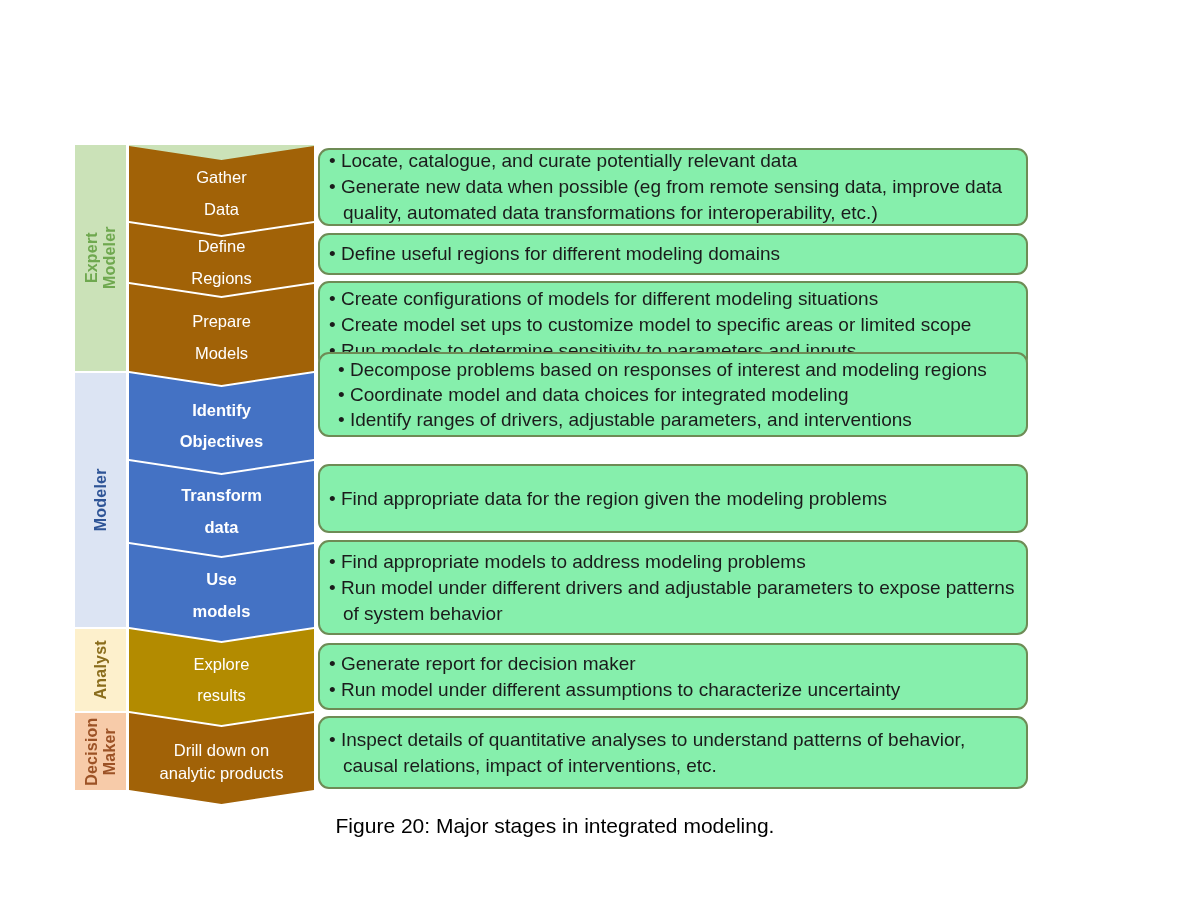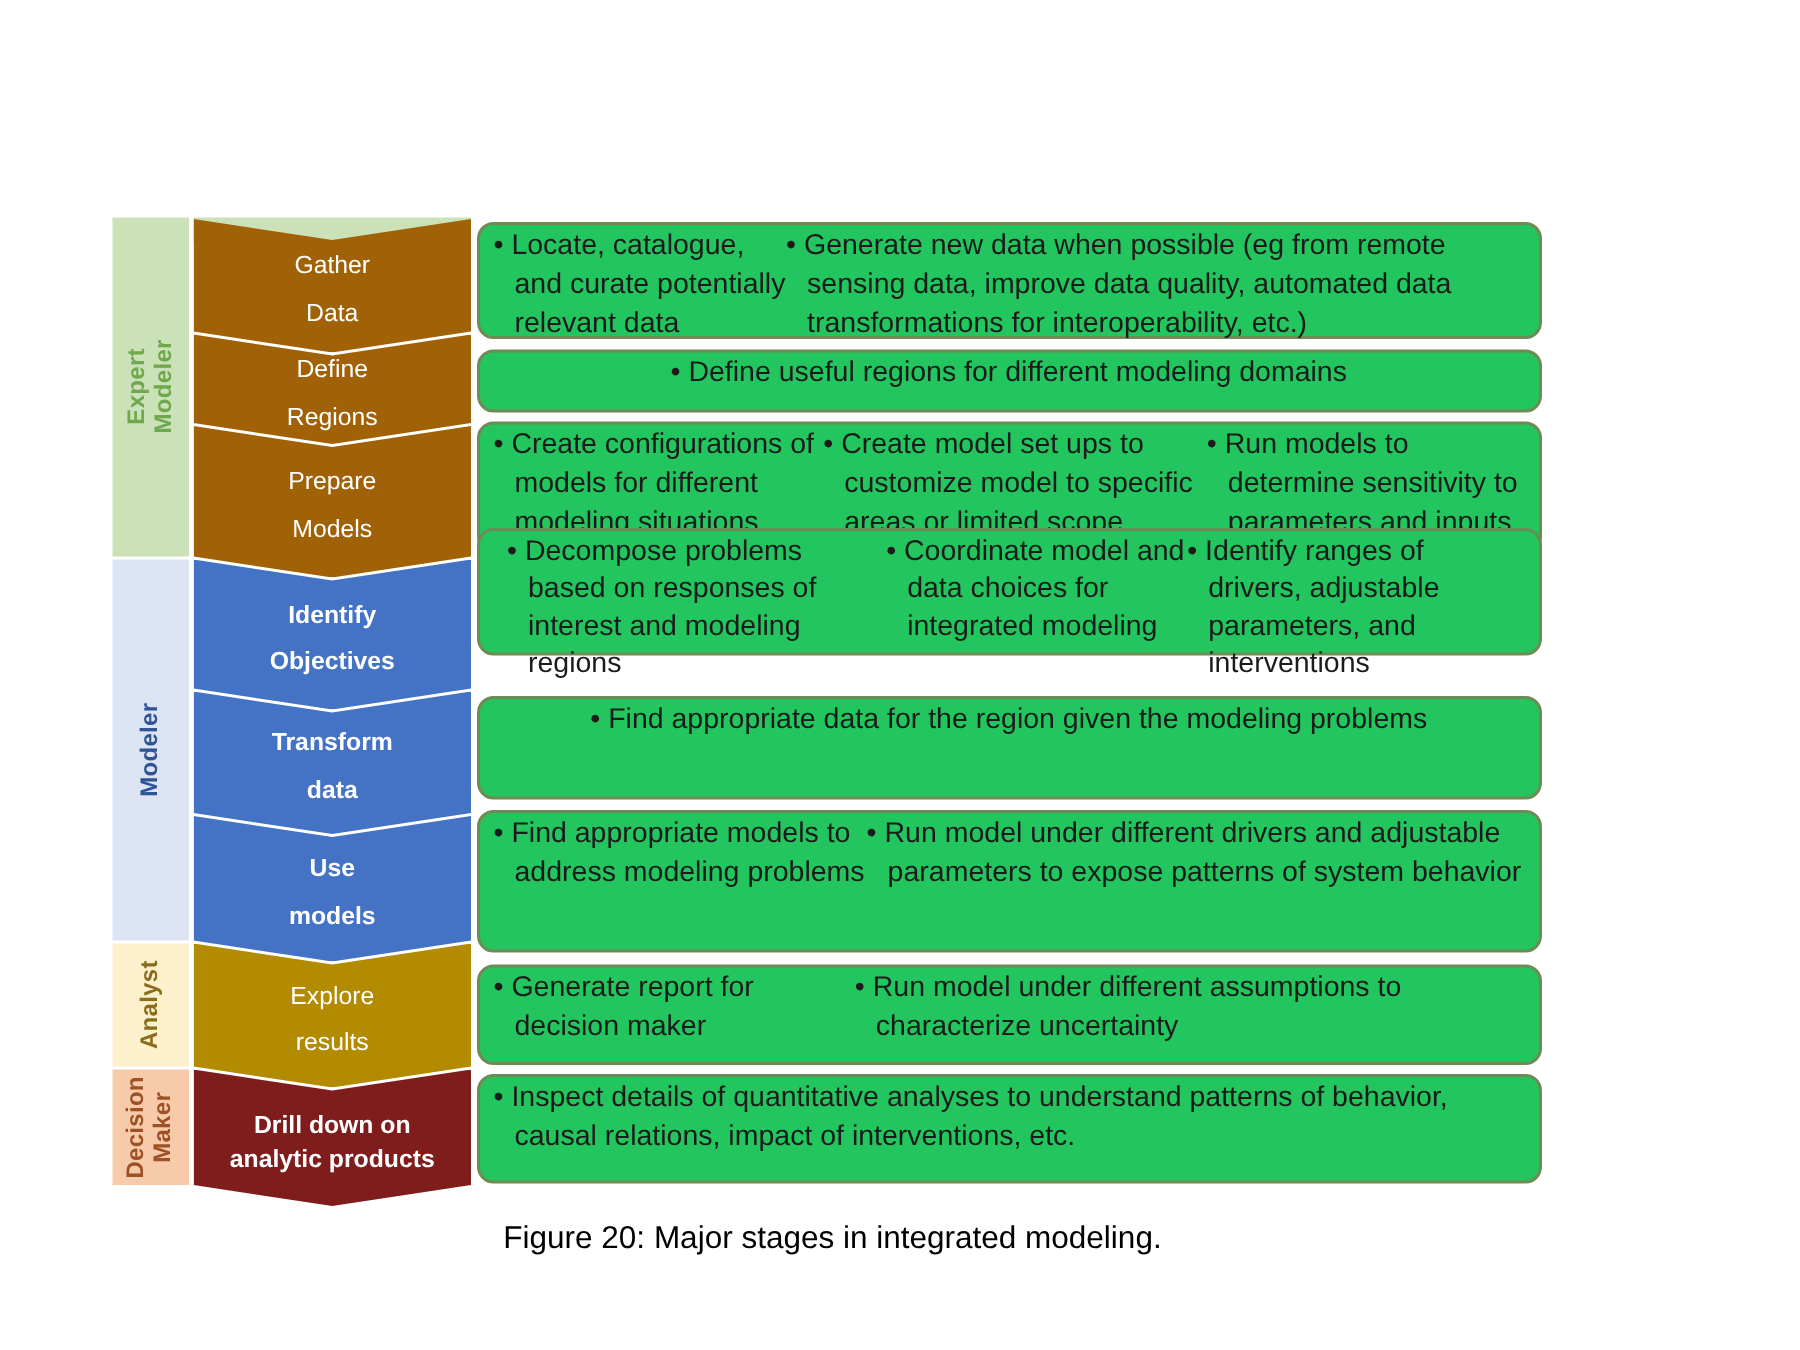--- a/index.html
+++ b/index.html
@@ -26,33 +26,33 @@
   
   .chev{left:129px;width:185px;z-index:1;
         clip-path:polygon(0 0,50% 14px,100% 0,100% calc(100% - 14px),50% 100%,0 calc(100% - 14px));
         display:flex;align-items:center;justify-content:center;}
   .chev-label{color:#ffffff;text-align:center;white-space:pre-line;font-size:16.5px;
               line-height:1.9;padding-top:6px;}
   .chev-label.tight{line-height:1.35;}
   .c-green{background:#a16207;}
   .c-blue{background:#4472c4;font-weight:bold;}
   .c-gold{background:#b38b00;}
-  .c-orange{background:#7f1d1d;font-weight:bold;}
+  .c-orange{background:#a16207;}
   .chev1{top:146px;height:89px;}
   .chev2{top:223px;height:73px;}
   .chev3{top:284px;height:101px;}
   .chev4{top:373px;height:100px;}
   .chev5{top:461px;height:95px;}
   .chev6{top:544px;height:97px;}
   .chev7{top:629px;height:96px;}
   .chev8{top:713px;height:91px;}
 
   
   .dbox{left:318px;width:710px;box-sizing:border-box;border:2px solid #6e8b55;border-radius:11px;
-        background:#22c55e;display:flex;flex-direction:row;justify-content:center;
+        background:#86efac;display:flex;flex-direction:column;justify-content:center;
         padding:1px 10px 1px 9px;color:#1b1b1b;font-size:19px;line-height:26px;}
   .bullet{padding-left:14px;text-indent:-14px;}
   .bullet::before{content:"• ";}
   .box1{top:148px;height:78px;}
   .box2{top:233px;height:42px;}
   .box3{top:281px;height:88px;}
   .box4{top:352px;height:85px;line-height:25px;padding-left:18px;}
   .box5{top:464px;height:69px;}
   .box6{top:540px;height:95px;}
   .box7{top:643px;height:67px;}

